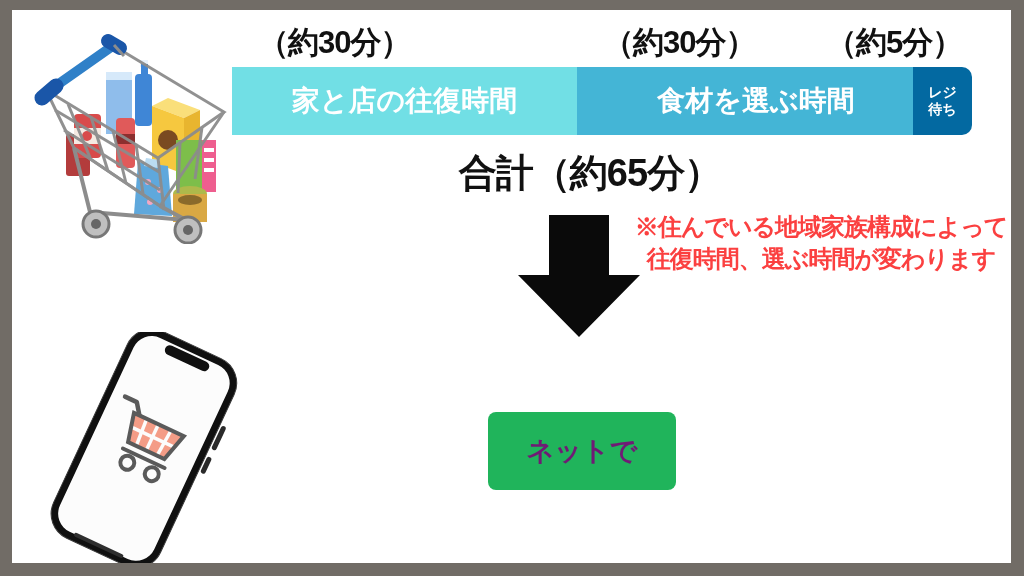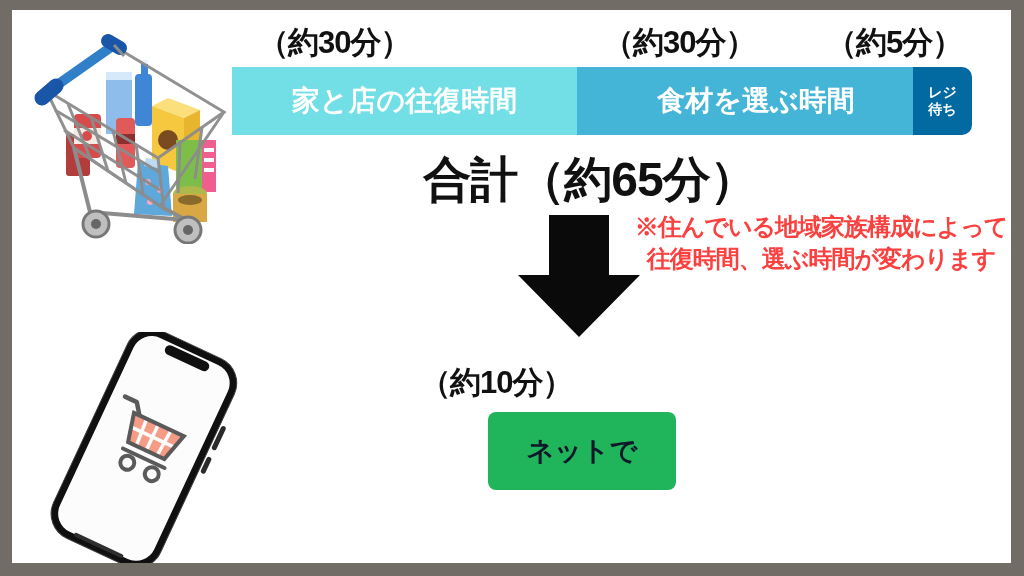--- a/index.html
+++ b/index.html
@@ -29,36 +29,36 @@
   }
   .seg-1 { width:345px; background:#71DFE5; font-size:28px; }
   .seg-2 { width:336px; background:#44B5D6; font-size:28px;padding-left:22px; }
   .seg-3 { width:59px;  background:#0369a1; font-size:14px;
            border-radius:0 10px 10px 0; line-height:1.25; text-align:center; }
 
   .total-label {
     font-weight:800; color:#111; text-align:center; white-space:nowrap;
     letter-spacing:-1px;
   }
-  .total-store  { left:378px; top:138px; width:400px; font-size:48px; }
+  .total-store  { left:378px; top:138px; width:400px; font-size:38px; }
   .total-online { left:376px; top:486px; width:400px; font-size:42px; }
 
   .note {
     left:604px; top:201px; width:410px; text-align:center;
     font-size:24px; line-height:32px; font-weight:800; color:#FB4040;
     letter-spacing:-1px; white-space:nowrap;
   }
 
   .online-time { left:408px; top:352px; width:320px; }
 
   .badge {
     left:476px; top:402px; width:188px; height:78px;
     background:#20B45B; border-radius:8px;
     display:flex; flex-direction:column; align-items:center; justify-content:center;
-    color:#0f172a; font-size:27px; font-weight:800; line-height:35px;text-align:center;
+    color:#701a75; font-size:27px; font-weight:800; line-height:35px;text-align:center;
   }
 
   svg { display:block; }
 </style>
 </head>
 <body>
 
 <div class="slide">
 
   <svg class="abs" style="left:6px; top:4px;" width="222" height="230" viewBox="0 0 222 230">
@@ -174,20 +174,19 @@
         <line x1="56" y1="16" x2="54" y2="45" stroke="#FCFCFC" stroke-width="3.5"></line>
         <line x1="17" y1="30" x2="67" y2="30" stroke="#FCFCFC" stroke-width="3.5"></line>
         <polygon points="15,16 70,16 62,45 22,45" fill="none" stroke="#5A5A5A" stroke-width="4"></polygon>
         <line x1="20" y1="53" x2="66" y2="53" stroke="#5A5A5A" stroke-width="4" stroke-linecap="round"></line>
         <circle cx="30" cy="64" r="7" fill="#FCFCFC" stroke="#5A5A5A" stroke-width="4"></circle>
         <circle cx="57" cy="64" r="7" fill="#FCFCFC" stroke="#5A5A5A" stroke-width="4"></circle>
       </g>
     </g>
   </svg>
 
-  <div class="abs time-label online-time">（約10分）</div>
 
   <div class="abs badge">
     <div>ネットで</div>
   </div>
 
 
 </div>
 
 </body></html>

